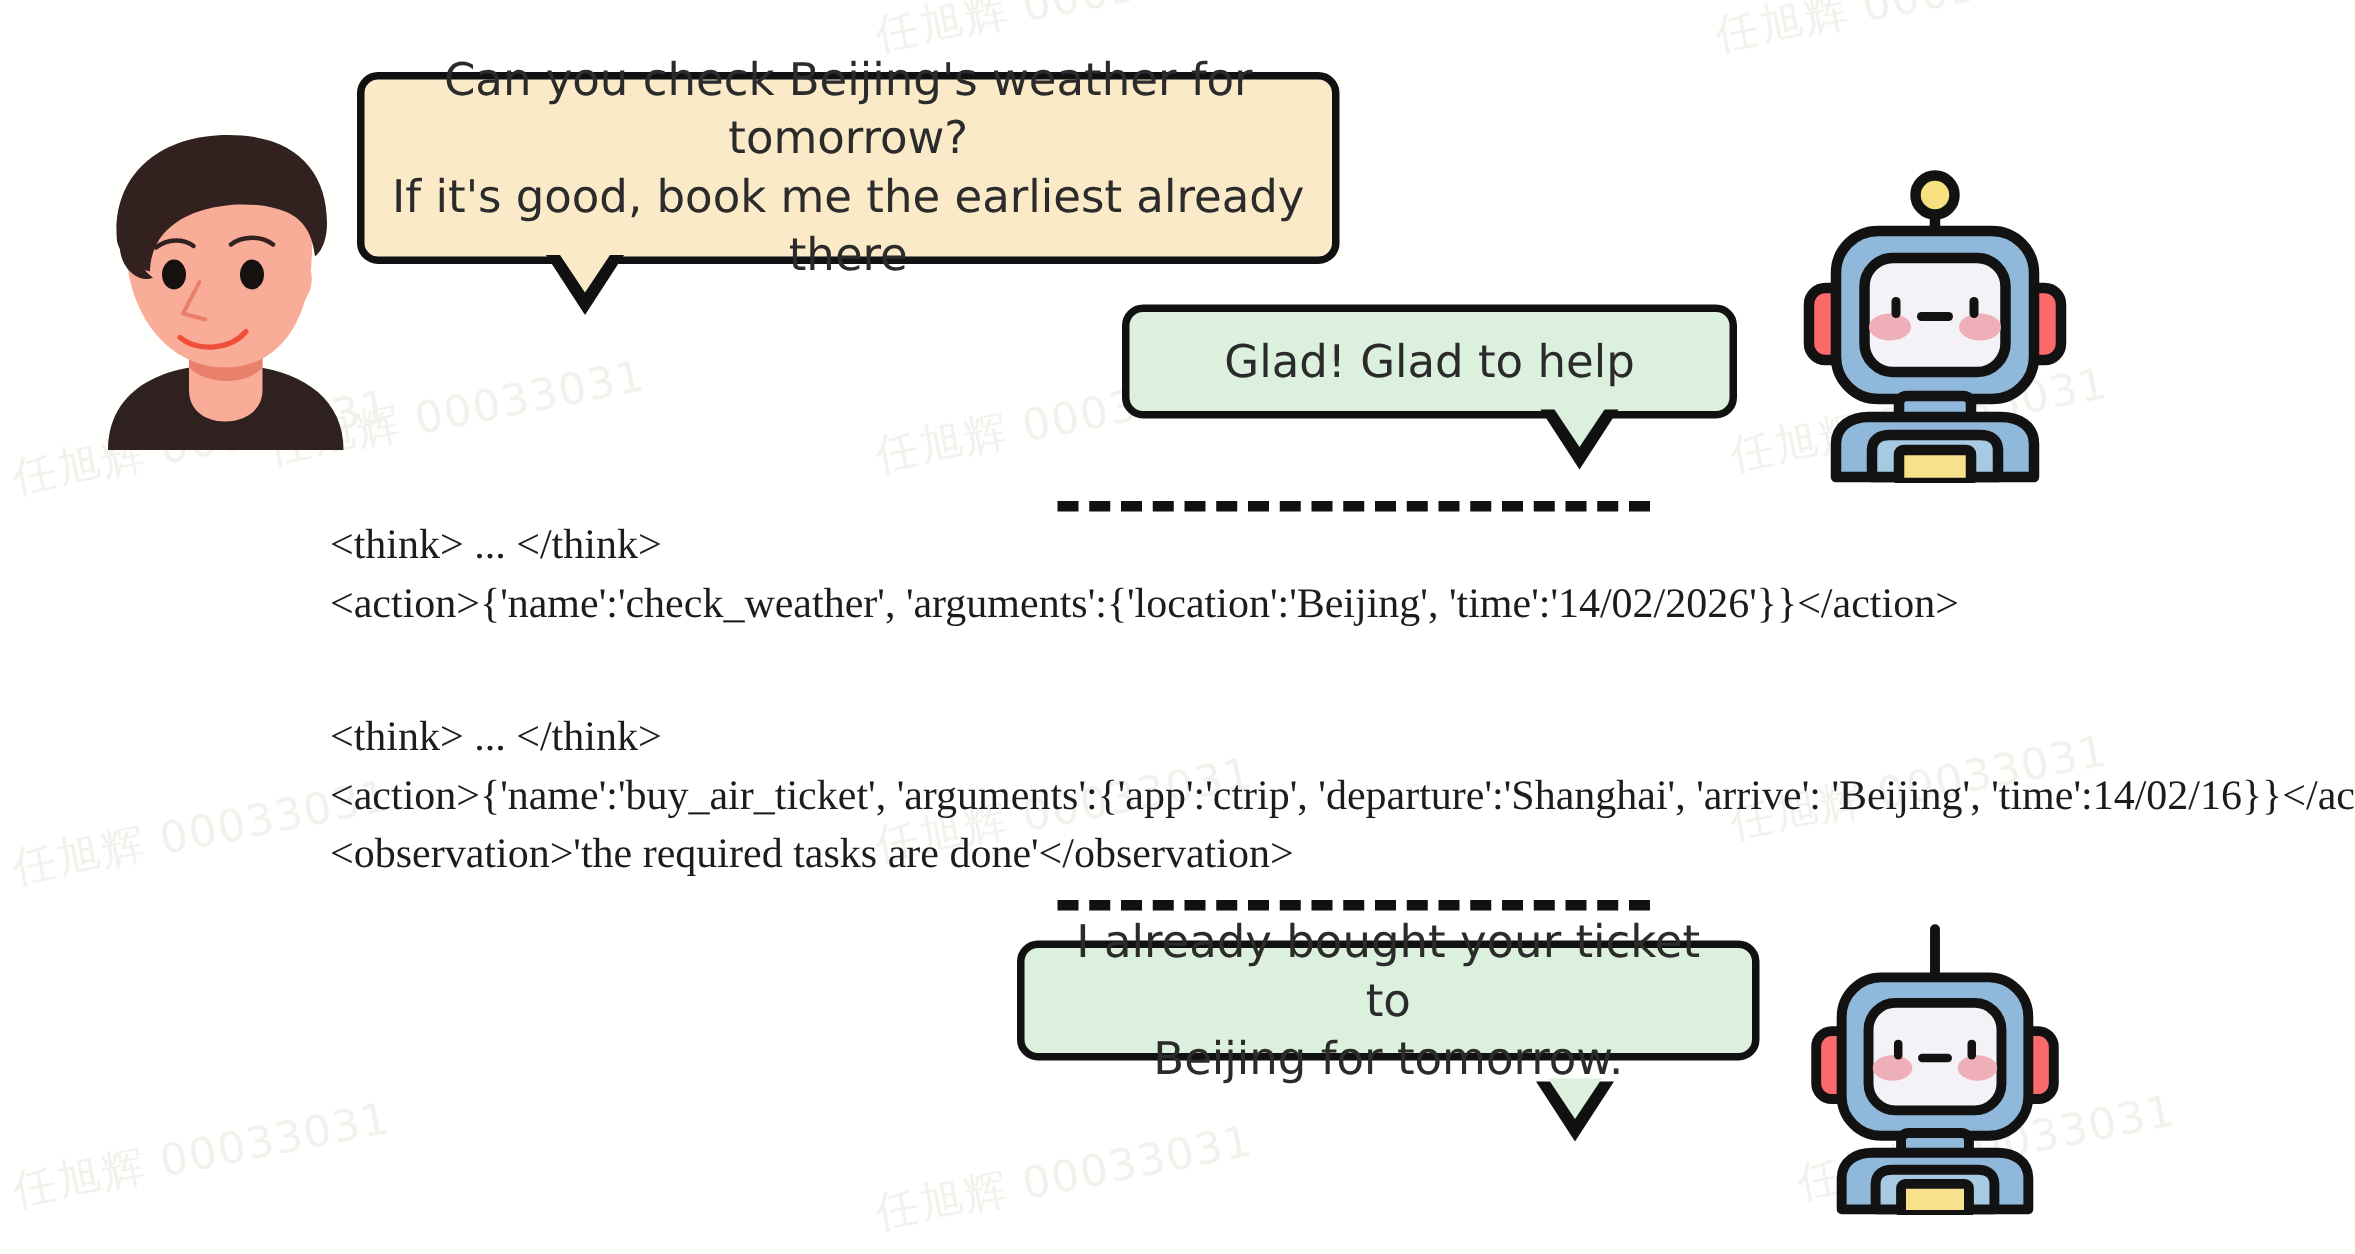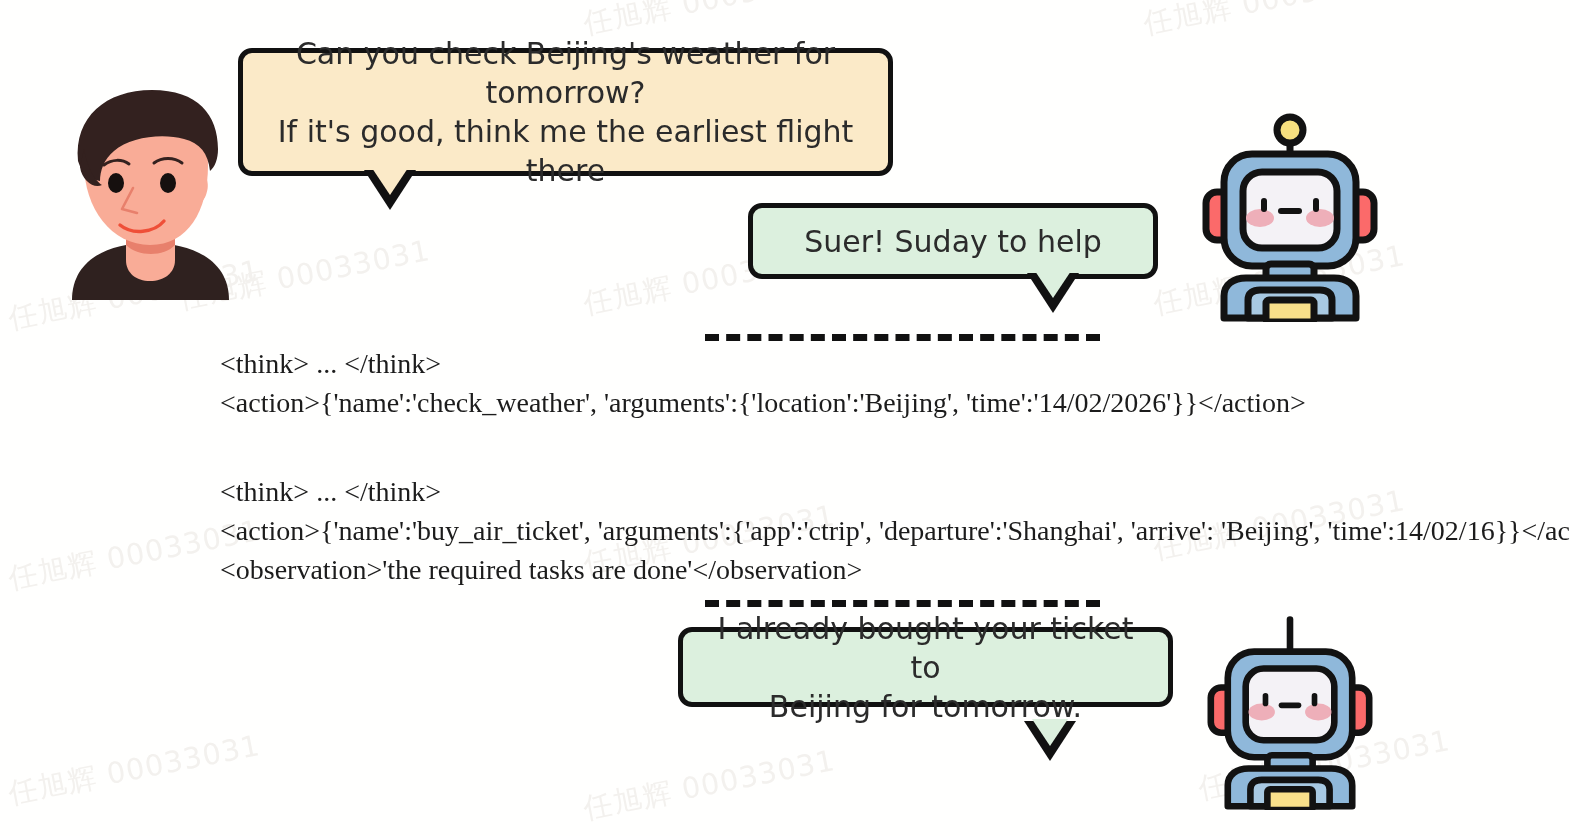--- a/index.html
+++ b/index.html
@@ -152,21 +152,21 @@
       <ellipse cx="110" cy="98" rx="8" ry="10" fill="#16100f"></ellipse>
 
       <path d="M75 103 L64 124 L79 128" fill="none" stroke="#e8806c" stroke-width="2.6" stroke-linejoin="round" stroke-linecap="round"></path>
 
       <path d="M62 140 C74 150 96 148 106 136" fill="none" stroke="#ef4f38" stroke-width="3.4" stroke-linecap="round"></path>
     </svg>
   </div>
 
   <div class="bubble bubble-user" style="left:238px; top:48px; width:655px; height:128px;">
     <div class="bubble-text">Can you check Beijing's weather for tomorrow?
-If it's good, think me the earliest flight there</div>
+If it's good, book me the earliest already there</div>
   </div>
   <div class="tail-outer" style="left:364px; top:170px;"></div>
   <div class="tail-inner tail-inner-user" style="left:372px; top:168px;"></div>
 
   <div class="avatar" style="left:1196px; top:112px; width:188px; height:210px;">
     <svg width="188" height="210" viewBox="0 0 188 210">
       <g stroke="#121212" stroke-width="7" stroke-linejoin="round" stroke-linecap="round">
 
         <line x1="94" y1="46" x2="94" y2="26" fill="none"></line>
         <circle cx="94" cy="18" r="13" fill="#f7e07f"></circle>
@@ -191,21 +191,21 @@
       <ellipse cx="124" cy="106" rx="14" ry="9" fill="#eeafb9"></ellipse>
 
       <rect x="65" y="86" width="6" height="14" rx="3" fill="#121212"></rect>
       <rect x="117" y="86" width="6" height="14" rx="3" fill="#121212"></rect>
 
       <rect x="82" y="96" width="24" height="6" rx="3" fill="#121212"></rect>
     </svg>
   </div>
 
   <div class="bubble bubble-bot" style="left:748px; top:203px; width:410px; height:76px;">
-    <div class="bubble-text">Suer! Suday to help</div>
+    <div class="bubble-text">Glad! Glad to help</div>
   </div>
   <div class="tail-outer" style="left:1027px; top:273px;"></div>
   <div class="tail-inner tail-inner-bot" style="left:1035px; top:271px;"></div>
 
   <div class="separator" style="left:705px; top:334px; width:395px;"></div>
 
   <div class="trace-block" style="left:220px; top:344px;">
     <span class="trace-line">&lt;think&gt; ... &lt;/think&gt;</span>
     <span class="trace-line">&lt;action&gt;{'name':'check_weather', 'arguments':{'location':'Beijing', 'time':'14/02/2026'}}&lt;/action&gt;</span>
   </div>

